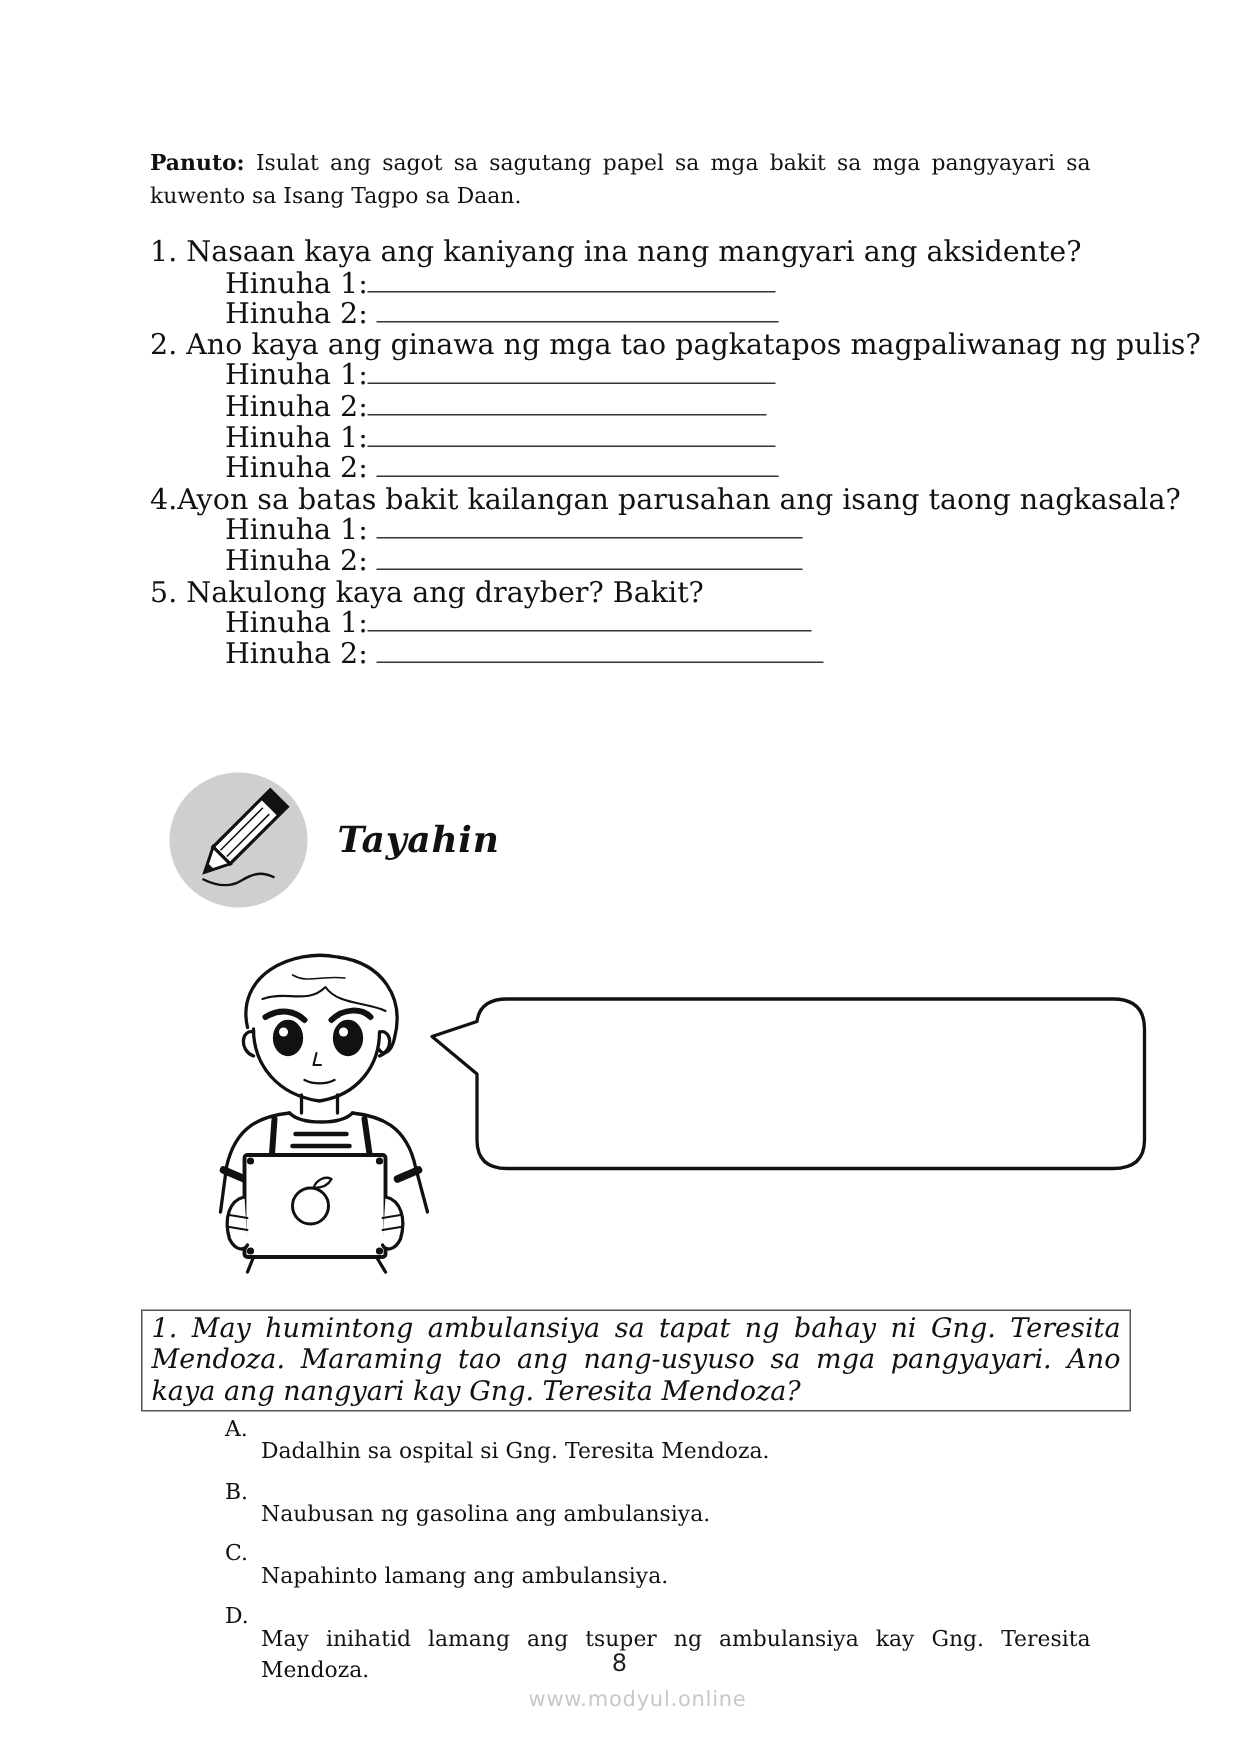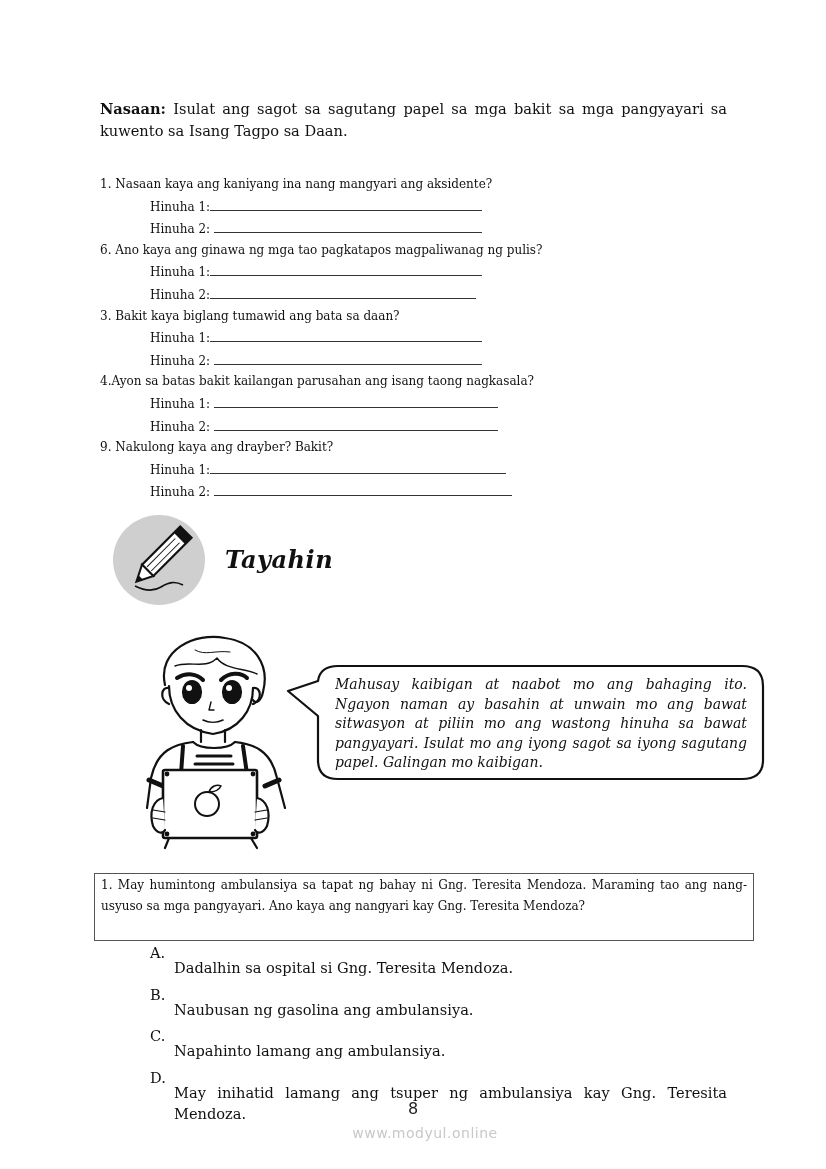--- a/index.html
+++ b/index.html
@@ -5,82 +5,81 @@
     html, body { margin: 0; padding: 0; background: #ffffff; }
     body { width: 826px; height: 1169px; position: relative; overflow: hidden;
            font-family: "DejaVu Serif", "Liberation Serif", serif; color: #111; }
     .page { position: absolute; left: 0; top: 0; width: 826px; height: 1169px; }
 
     .directions { position: absolute; left: 100px; top: 98px; width: 627px;
                   font-size: 14.6px; line-height: 22px; text-align: justify; }
     .directions b { font-weight: bold; }
 
     .qlist { position: absolute; left: 100px; top: 158px; width: 640px;
-             font-size: 12px; line-height: 20.6px; margin-top: 16px; }
+             font-size: 19px; line-height: 20.6px; }
     .qline { white-space: nowrap; }
     .hline { padding-left: 50px; white-space: nowrap; }
     .blank { display: inline-block; border-bottom: 1px solid #333; height: 15px; vertical-align: baseline; }
 
     .section-head { position: absolute; left: 113px; top: 515px; width: 300px; height: 92px; text-align: center; }
     .pencil-circle { position: absolute; left: 0; top: 0; width: 92px; height: 90px; border-radius: 50%;
                      background: #cfcfcf; }
     .section-title { position: absolute; left: 112px; top: 30px; font-size: 24px; font-weight: bold;
                      font-style: italic; font-family: "DejaVu Serif", serif; letter-spacing: 0.5px; }
 
     .boy { position: absolute; left: 135px; top: 630px; width: 170px; height: 220px; }
 
     .bubble { position: absolute; left: 286px; top: 664px; width: 480px; height: 120px; }
     .bubble-text { position: absolute; left: 335px; top: 675px; width: 412px; font-size: 14px;
                    line-height: 19.6px; font-style: italic; text-align: justify; height: 96px; overflow: hidden;
                    font-family: "DejaVu Serif", serif; }
 
     .question-box { position: absolute; left: 94px; top: 873px; width: 660px; height: 68px;
                     border: 1px solid #555; box-sizing: border-box; padding: 1px 6px; }
-    .question-box p { margin: 0; font-size: 12px; line-height: 21px; text-align: justify; }
+    .question-box p { margin: 0; font-size: 18px; line-height: 21px; text-align: justify; font-style: italic; }
 
     .choices { position: absolute; left: 150px; top: 942px; width: 577px; font-size: 14.6px; }
     .choice { display: flex; line-height: 21px; margin-bottom: 5.5px; }
     .choice .letter { width: 24px; flex: none; }
     .choice .text { flex: 1; text-align: justify; margin-top: 15px; }
 
     .page-number { position: absolute; left: 0; width: 826px; top: 1099px; text-align: center;
                    font-family: "DejaVu Sans", sans-serif; font-size: 16px; color: #222; }
     .watermark { position: absolute; left: 12px; width: 826px; top: 1125px; text-align: center;
                  font-family: "DejaVu Sans", sans-serif; font-size: 14px; color: #c8c8c8; letter-spacing: 0.5px; }
   </style>
 </head>
 <body>
 
 <div class="page">
 
-  <div class="directions"><b>Nasaan:</b><span> Isulat ang sagot sa sagutang papel sa mga bakit sa mga pangyayari sa kuwento sa Isang Tagpo sa Daan.</span></div>
+  <div class="directions"><b>Panuto:</b><span> Isulat ang sagot sa sagutang papel sa mga bakit sa mga pangyayari sa kuwento sa Isang Tagpo sa Daan.</span></div>
 
   <div class="qlist">
     <div>
       <div class="qline">1. Nasaan kaya ang kaniyang ina nang mangyari ang aksidente?</div>
       <div class="hline"><span>Hinuha 1:</span><span class="blank" style="width:272px"></span></div>
       <div class="hline"><span>Hinuha 2: </span><span class="blank" style="width:268px"></span></div>
     </div>
     <div>
-      <div class="qline">6. Ano kaya ang ginawa ng mga tao pagkatapos magpaliwanag ng pulis?</div>
+      <div class="qline">2. Ano kaya ang ginawa ng mga tao pagkatapos magpaliwanag ng pulis?</div>
       <div class="hline"><span>Hinuha 1:</span><span class="blank" style="width:272px"></span></div>
       <div class="hline"><span>Hinuha 2:</span><span class="blank" style="width:266px"></span></div>
     </div>
     <div>
-      <div class="qline">3. Bakit kaya biglang tumawid ang bata sa daan?</div>
       <div class="hline"><span>Hinuha 1:</span><span class="blank" style="width:272px"></span></div>
       <div class="hline"><span>Hinuha 2: </span><span class="blank" style="width:268px"></span></div>
     </div>
     <div>
       <div class="qline">4.Ayon sa batas bakit kailangan parusahan ang isang taong nagkasala?</div>
       <div class="hline"><span>Hinuha 1: </span><span class="blank" style="width:284px"></span></div>
       <div class="hline"><span>Hinuha 2: </span><span class="blank" style="width:284px"></span></div>
     </div>
     <div>
-      <div class="qline">9.  Nakulong kaya ang drayber? Bakit?</div>
+      <div class="qline">5.  Nakulong kaya ang drayber? Bakit?</div>
       <div class="hline"><span>Hinuha 1:</span><span class="blank" style="width:296px"></span></div>
       <div class="hline"><span>Hinuha 2: </span><span class="blank" style="width:298px"></span></div>
     </div>
   </div>
 
   <div class="section-head">
     <div class="pencil-circle">
       <svg width="92" height="90" viewBox="0 0 92 90">
 
         <g transform="rotate(45 46 44)">
@@ -153,21 +152,20 @@
         <path d="M34 208 L 30 218 M 116 208 L 122 218"></path>
       </g>
     </svg>
   </div>
 
   <div class="bubble">
     <svg width="480" height="120" viewBox="0 0 480 120">
       <path d="M52 2 L 456 2 Q 477 2, 477 22 L 477 96 Q 477 115, 456 115 L 52 115 Q 32 115, 32 96 L 32 52 L 2 27 L 32 17 Q 34 2, 52 2 Z" fill="#fff" stroke="#111" stroke-width="2.2" stroke-linejoin="round"></path>
     </svg>
   </div>
-  <div class="bubble-text">Mahusay kaibigan at naabot mo ang bahaging ito. Ngayon naman ay basahin at unwain mo ang bawat sitwasyon at piliin mo ang wastong hinuha sa bawat pangyayari. Isulat mo ang iyong sagot sa iyong sagutang papel. Galingan mo kaibigan.</div>
 
   <div class="question-box">
     <p>1. May humintong ambulansiya sa tapat ng bahay ni Gng. Teresita Mendoza. Maraming tao ang nang-usyuso sa mga pangyayari. Ano kaya ang nangyari kay Gng. Teresita Mendoza?</p>
   </div>
 
   <div class="choices">
     <div class="choice">
       <span class="letter">A.</span>
       <span class="text">Dadalhin sa ospital si Gng. Teresita Mendoza.</span>
     </div>

